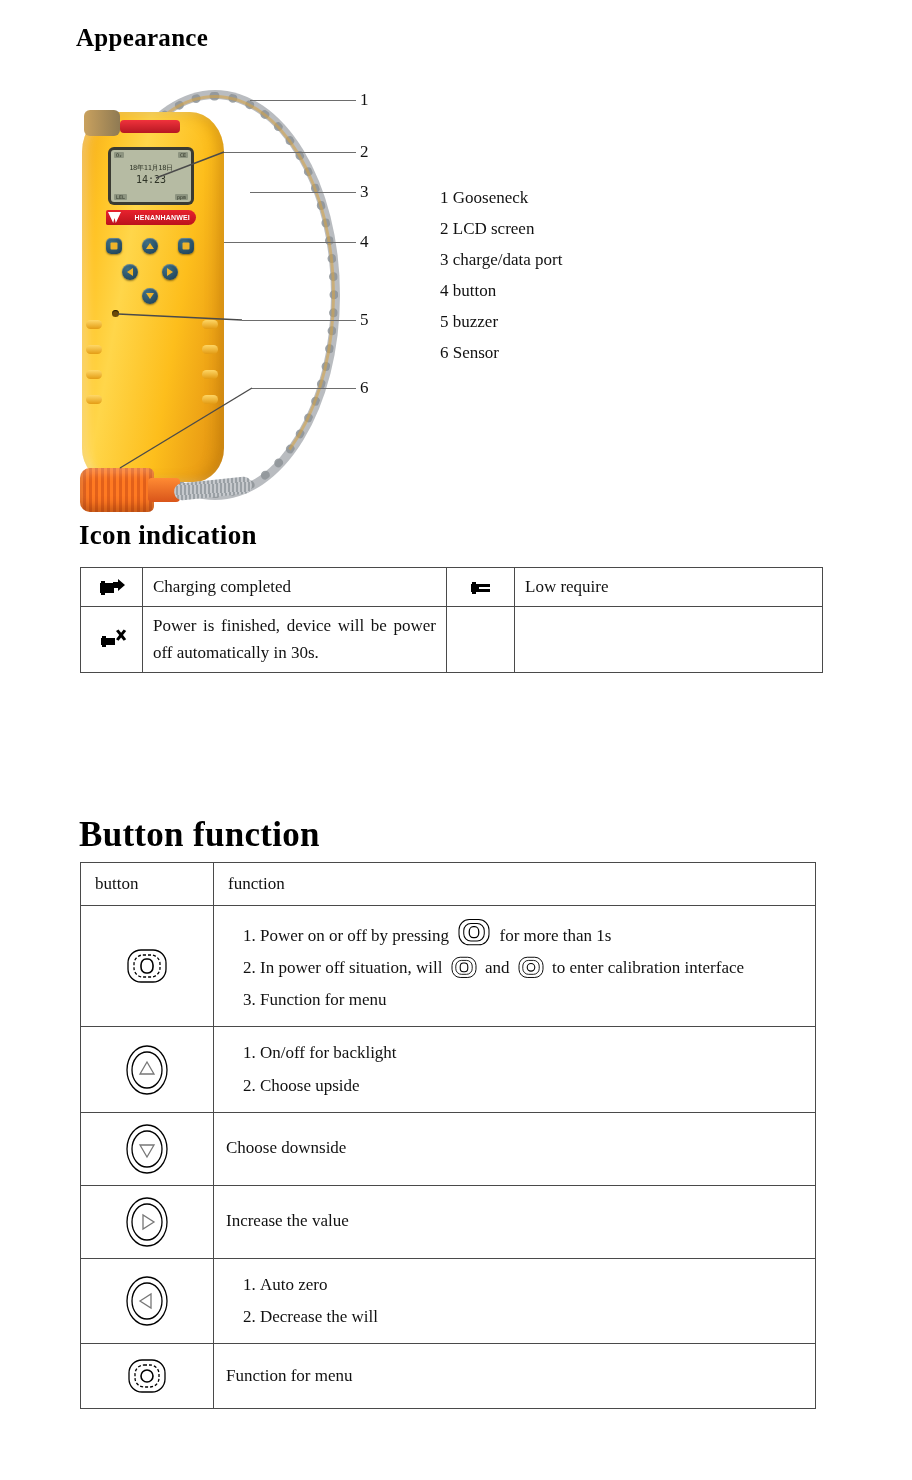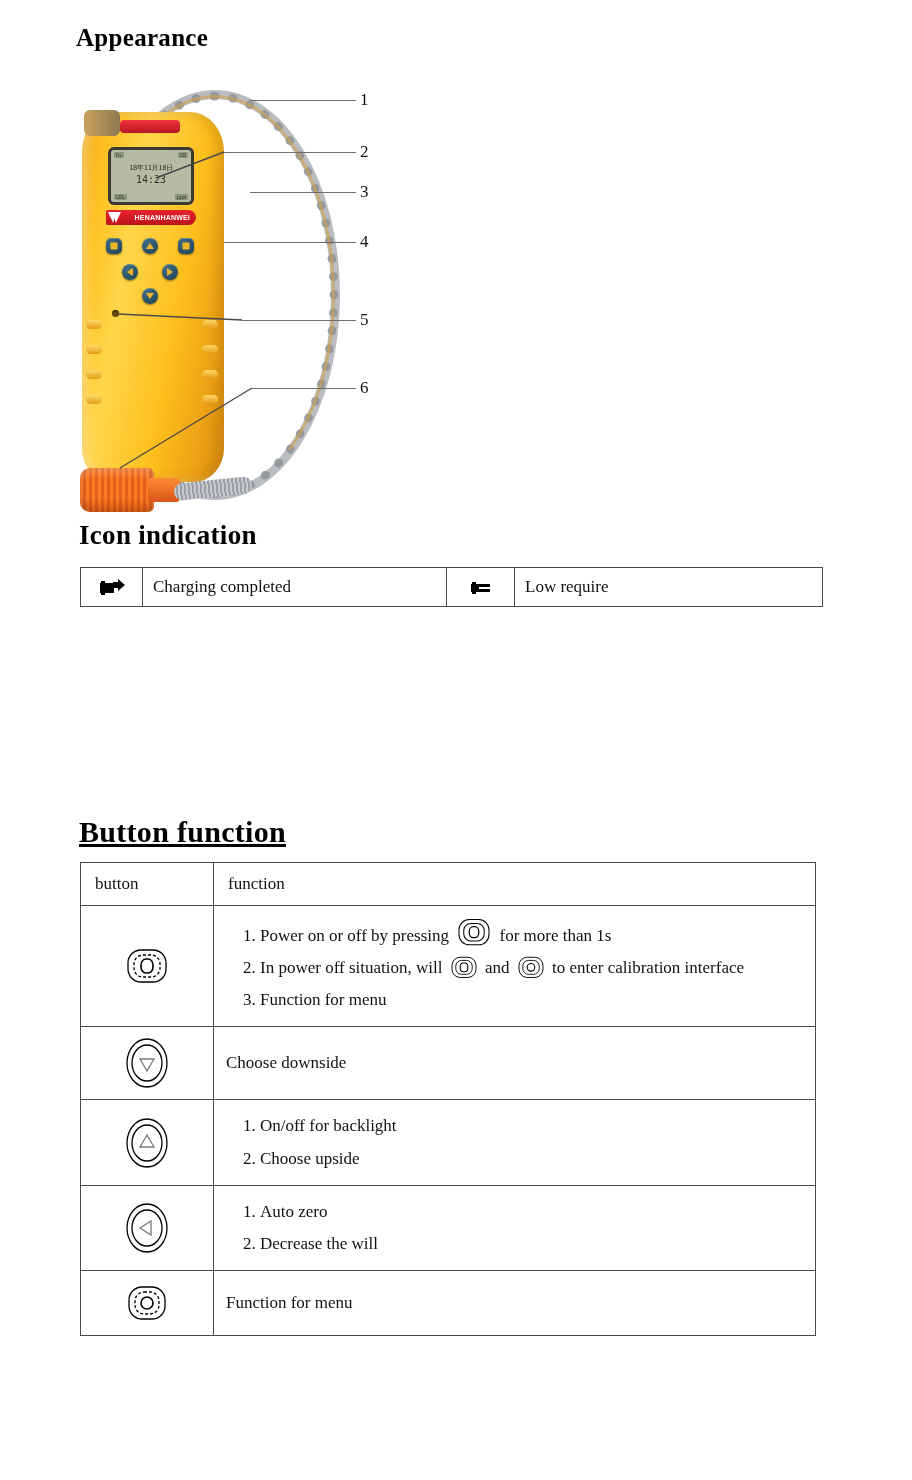--- a/index.html
+++ b/index.html
@@ -19,21 +19,21 @@
   
   .heading {
     position: absolute;
     font-family: "Liberation Serif", "DejaVu Serif", serif;
     font-weight: bold;
     color: #000;
     letter-spacing: 0.3px;
   }
   #heading-appearance { left: 76px; top: 24px; font-size: 25px; }
   #heading-icon-indication { left: 79px; top: 520px; font-size: 27px; }
-  #heading-button-function { left: 79px; top: 815px; font-size: 30px; text-decoration: underline; }
+  #heading-button-function { left: 79px; top: 815px; font-size: 35px; }
 
   
   #appearance-figure {
     position: absolute;
     left: 62px; top: 70px;
     width: 600px; height: 435px;
   }
 
   .device-photo {
     position: absolute;
@@ -344,20 +344,28 @@
     </svg>
 
     <div class="callout-num" style="left:298px; top:20px;">1</div>
     <div class="callout-num" style="left:298px; top:72px;">2</div>
     <div class="callout-num" style="left:298px; top:112px;">3</div>
     <div class="callout-num" style="left:298px; top:162px;">4</div>
     <div class="callout-num" style="left:298px; top:240px;">5</div>
     <div class="callout-num" style="left:298px; top:308px;">6</div>
   </div>
 
+  <div id="appearance-legend">
+    <div>1 Gooseneck</div>
+    <div>2 LCD screen</div>
+    <div>3 charge/data port</div>
+    <div>4 button</div>
+    <div>5 buzzer</div>
+    <div>6 Sensor</div>
+  </div>
 
   <div class="heading" id="heading-icon-indication">Icon indication</div>
 
   <table id="icon-table" class="doc-table">
     <colgroup>
       <col style="width:62px">
         <col style="width:304px">
       <col style="width:68px">
         <col style="width:308px">
     </colgroup>
@@ -369,20 +377,31 @@
             <path d="M16 4 h5 v-3 l7 6 -7 6 v-3 h-5 z" fill="#000"></path>
           </svg>
         </td>
         <td class="desc-cell">Charging completed</td>
         <td class="icon-cell">
           <svg class="bat-svg" width="30" height="20" viewBox="0 0 30 20">
             <path d="M5 6 h1 v-2 h4 v2 h14 v3 h-11 v2 h11 v3 h-14 v2 h-4 v-2 h-1 z" fill="#000"></path>
           </svg>
         </td>
         <td class="desc-cell">Low require</td>
+      </tr>
+      <tr>
+        <td class="icon-cell">
+          <svg class="bat-svg" width="30" height="24" viewBox="0 0 30 24">
+            <path d="M4 9 h1 v-2 h4 v2 h9 v7 h-9 v2 h-4 v-2 h-1 z" fill="#000"></path>
+            <path d="M19 2 l2.5 -1.6 l2.6 3.4 l2.6 -3.4 l2.5 1.6 l-3.2 4.1 l3.2 4.1 l-2.5 1.6 l-2.6 -3.4 l-2.6 3.4 l-2.5 -1.6 l3.2 -4.1 z" fill="#000"></path>
+          </svg>
+        </td>
+        <td class="desc-cell desc-justify">Power is finished, device will be power off automatically in 30s.</td>
+        <td class="icon-cell"></td>
+        <td class="desc-cell"></td>
       </tr>
     </tbody>
   </table>
 
   <div class="heading" id="heading-button-function">Button function</div>
 
   <table id="button-table" class="doc-table">
     <colgroup>
         <col style="width:133px">
         <col style="width:602px">
@@ -432,44 +451,56 @@
             </li>
           </ol>
         </td>
       </tr>
 
       <tr>
         <td class="btn-cell">
           <svg class="btn-glyph" width="46" height="52" viewBox="0 0 46 52">
             <ellipse cx="23" cy="26" rx="20" ry="24" fill="none" stroke="#000" stroke-width="1.3"></ellipse>
             <ellipse cx="23" cy="26" rx="15" ry="18" fill="none" stroke="#000" stroke-width="1.3"></ellipse>
-            <path d="M23 34 l7 -12 h-14 z" fill="none" stroke="#777" stroke-width="1.3"></path>
-          </svg>
-        </td>
-        <td class="fn-cell">
-          <p class="fn-plain">Choose downside</p>
-        </td>
-      </tr>
-
-      <tr>
-        <td class="btn-cell">
-          <svg class="btn-glyph" width="46" height="52" viewBox="0 0 46 52">
-            <ellipse cx="23" cy="26" rx="20" ry="24" fill="none" stroke="#000" stroke-width="1.3"></ellipse>
-            <ellipse cx="23" cy="26" rx="15" ry="18" fill="none" stroke="#000" stroke-width="1.3"></ellipse>
             <path d="M23 18 l7 12 h-14 z" fill="none" stroke="#777" stroke-width="1.3"></path>
           </svg>
         </td>
         <td class="fn-cell">
           <ol class="fn-list">
             <li>On/off for backlight</li>
             <li>Choose upside</li>
           </ol>
         </td>
       </tr>
 
+      <tr>
+        <td class="btn-cell">
+          <svg class="btn-glyph" width="46" height="52" viewBox="0 0 46 52">
+            <ellipse cx="23" cy="26" rx="20" ry="24" fill="none" stroke="#000" stroke-width="1.3"></ellipse>
+            <ellipse cx="23" cy="26" rx="15" ry="18" fill="none" stroke="#000" stroke-width="1.3"></ellipse>
+            <path d="M23 34 l7 -12 h-14 z" fill="none" stroke="#777" stroke-width="1.3"></path>
+          </svg>
+        </td>
+        <td class="fn-cell">
+          <p class="fn-plain">Choose downside</p>
+        </td>
+      </tr>
+
+      <tr>
+        <td class="btn-cell">
+          <svg class="btn-glyph" width="46" height="52" viewBox="0 0 46 52">
+            <ellipse cx="23" cy="26" rx="20" ry="24" fill="none" stroke="#000" stroke-width="1.3"></ellipse>
+            <ellipse cx="23" cy="26" rx="15" ry="18" fill="none" stroke="#000" stroke-width="1.3"></ellipse>
+            <path d="M30 26 l-11 7 v-14 z" fill="none" stroke="#777" stroke-width="1.3"></path>
+          </svg>
+        </td>
+        <td class="fn-cell">
+          <p class="fn-plain">Increase the value</p>
+        </td>
+      </tr>
 
       <tr>
         <td class="btn-cell">
           <svg class="btn-glyph" width="46" height="52" viewBox="0 0 46 52">
             <ellipse cx="23" cy="26" rx="20" ry="24" fill="none" stroke="#000" stroke-width="1.3"></ellipse>
             <ellipse cx="23" cy="26" rx="15" ry="18" fill="none" stroke="#000" stroke-width="1.3"></ellipse>
             <path d="M16 26 l11 -7 v14 z" fill="none" stroke="#777" stroke-width="1.3"></path>
           </svg>
         </td>
         <td class="fn-cell">

